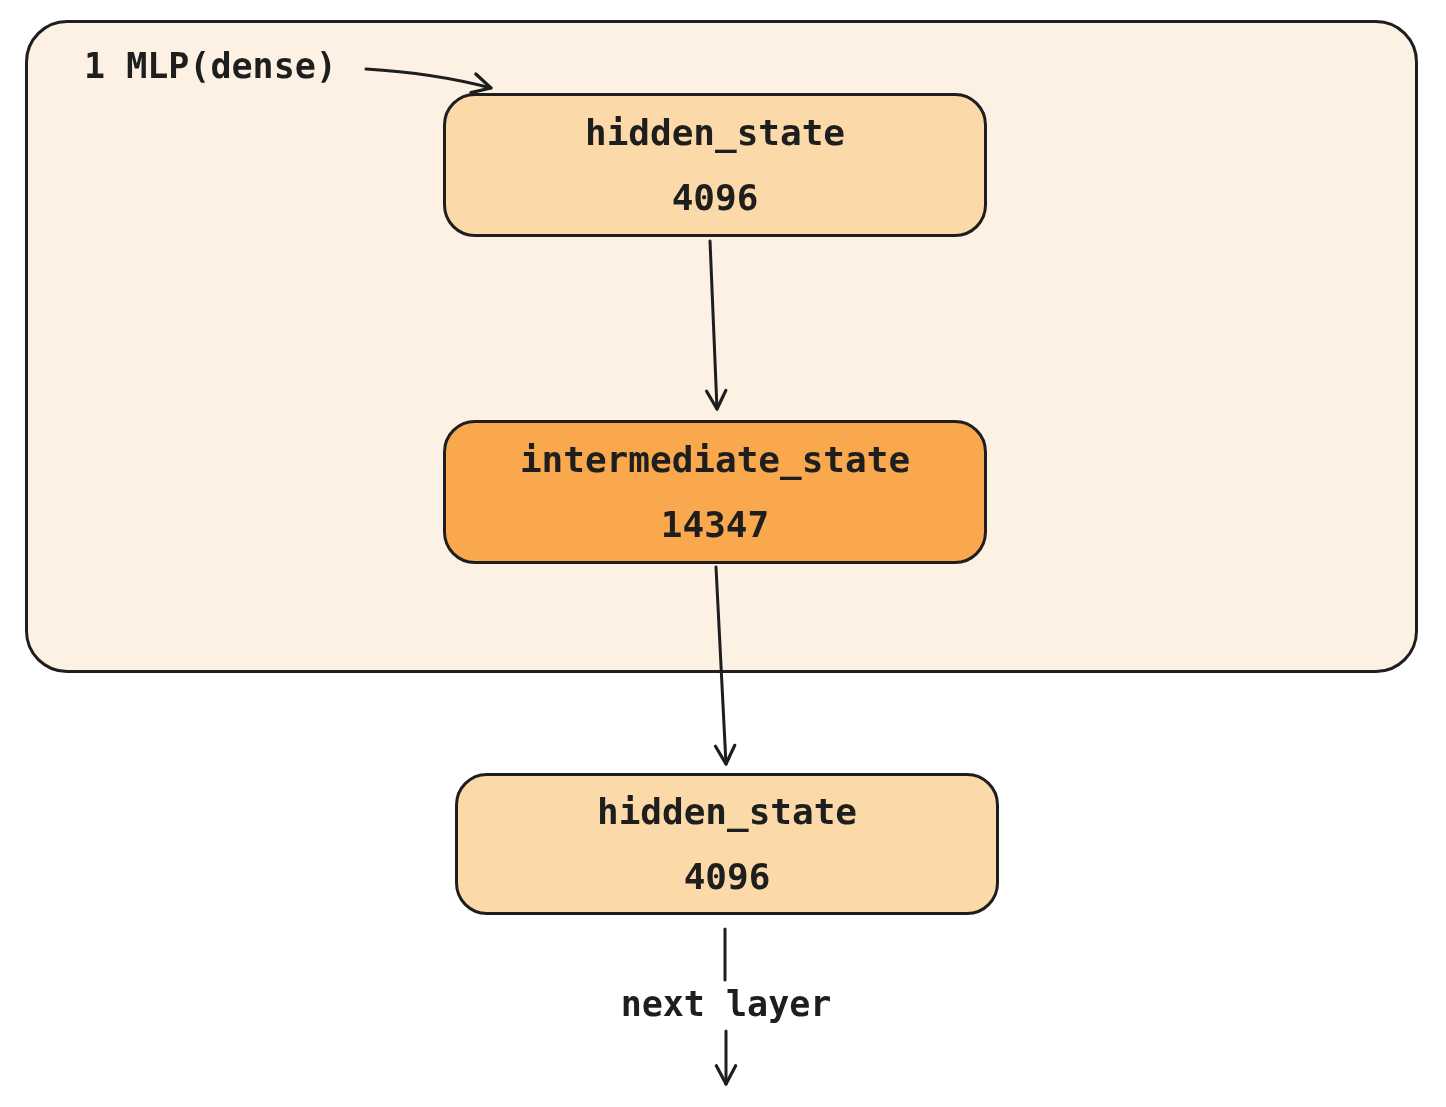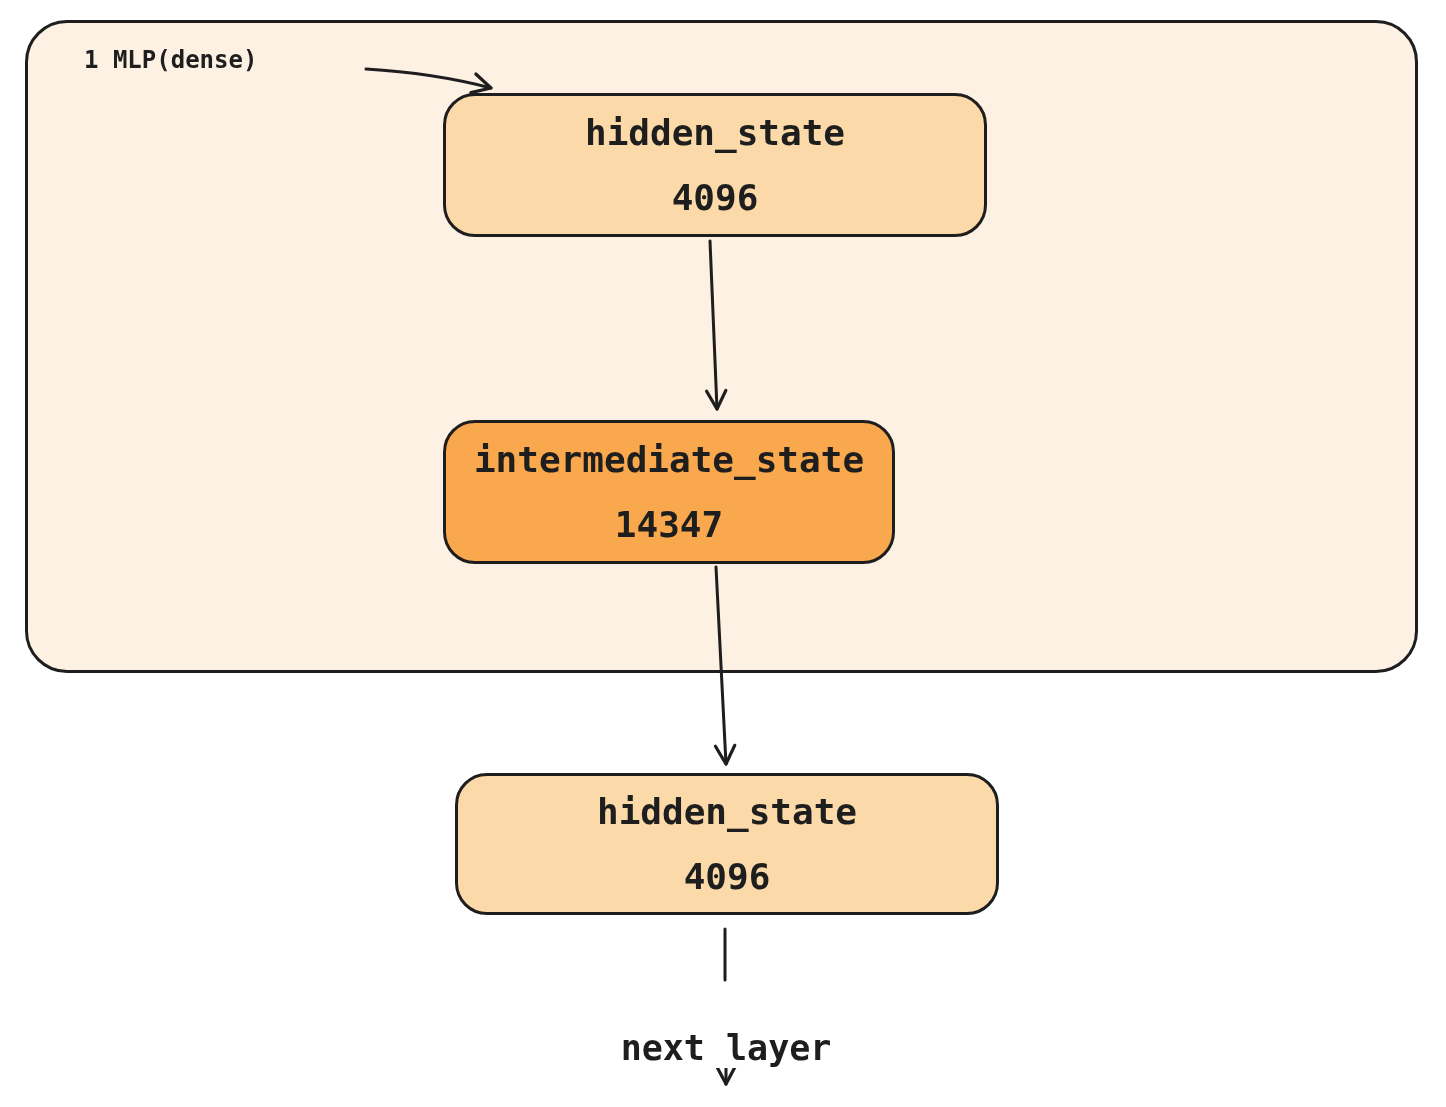--- a/index.html
+++ b/index.html
@@ -27,53 +27,52 @@
     height: 653px;
     background: var(--container-bg, #fdf1e3);
     border: 3px solid var(--stroke, #1e1e1e);
     border-radius: 42px;
     box-sizing: border-box;
   }
   .group-label {
     position: absolute;
     left: 84px;
     top: 46px;
-    font-size: 24px;
+    font-size: 35px;
     font-weight: 600;
     white-space: nowrap;
   }
   .node {
     position: absolute;
     box-sizing: border-box;
     border: 3px solid var(--stroke, #1e1e1e);
     border-radius: 32px;
     display: flex;
     flex-direction: column;
     align-items: center;
     justify-content: center;
     gap: 24px;
     font-size: 36px;
     font-weight: 600;
     text-align: center;
   }
   .node-light  { background: var(--node-light, #fbd9a8); }
   .node-accent { background: var(--node-accent, #f9a84d); }
   #node-hidden-in     { left: 443px; top: 93px;  width: 544px; height: 144px; }
-  #node-intermediate  { left: 443px; top: 420px; width: 452px; height: 144px; }
+  #node-intermediate  { left: 443px; top: 420px; width: 544px; height: 144px; }
   #node-hidden-out    { left: 455px; top: 773px; width: 544px; height: 142px; }
   .edge-label {
     position: absolute;
     left: 617px;
     top: 984px;
     width: 218px;
     text-align: center;
     font-size: 35px;
     font-weight: 600;
     background: #ffffff;
-    margin-top: 44px;
   }
   svg.arrows {
     position: absolute;
     inset: 0;
     pointer-events: none;
   }
   svg.arrows .edge {
     fill: none;
     stroke: var(--stroke, #1e1e1e);
     stroke-width: 3;

